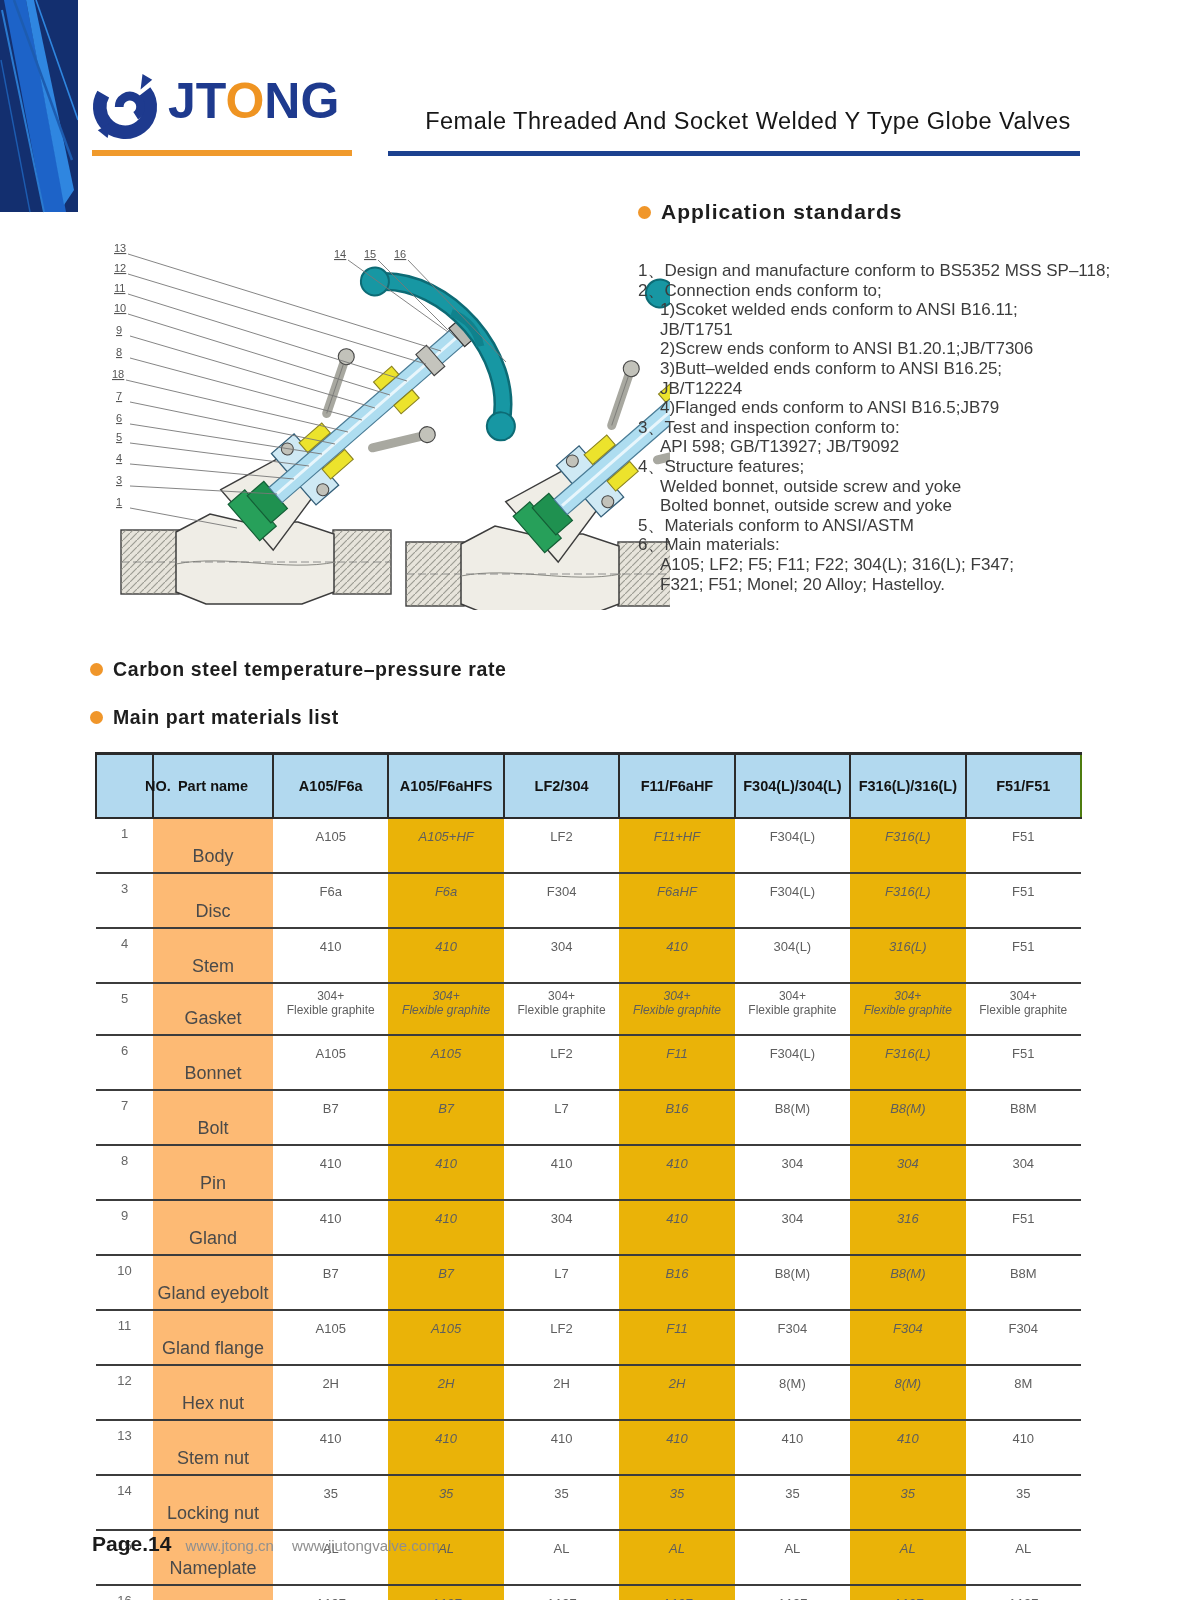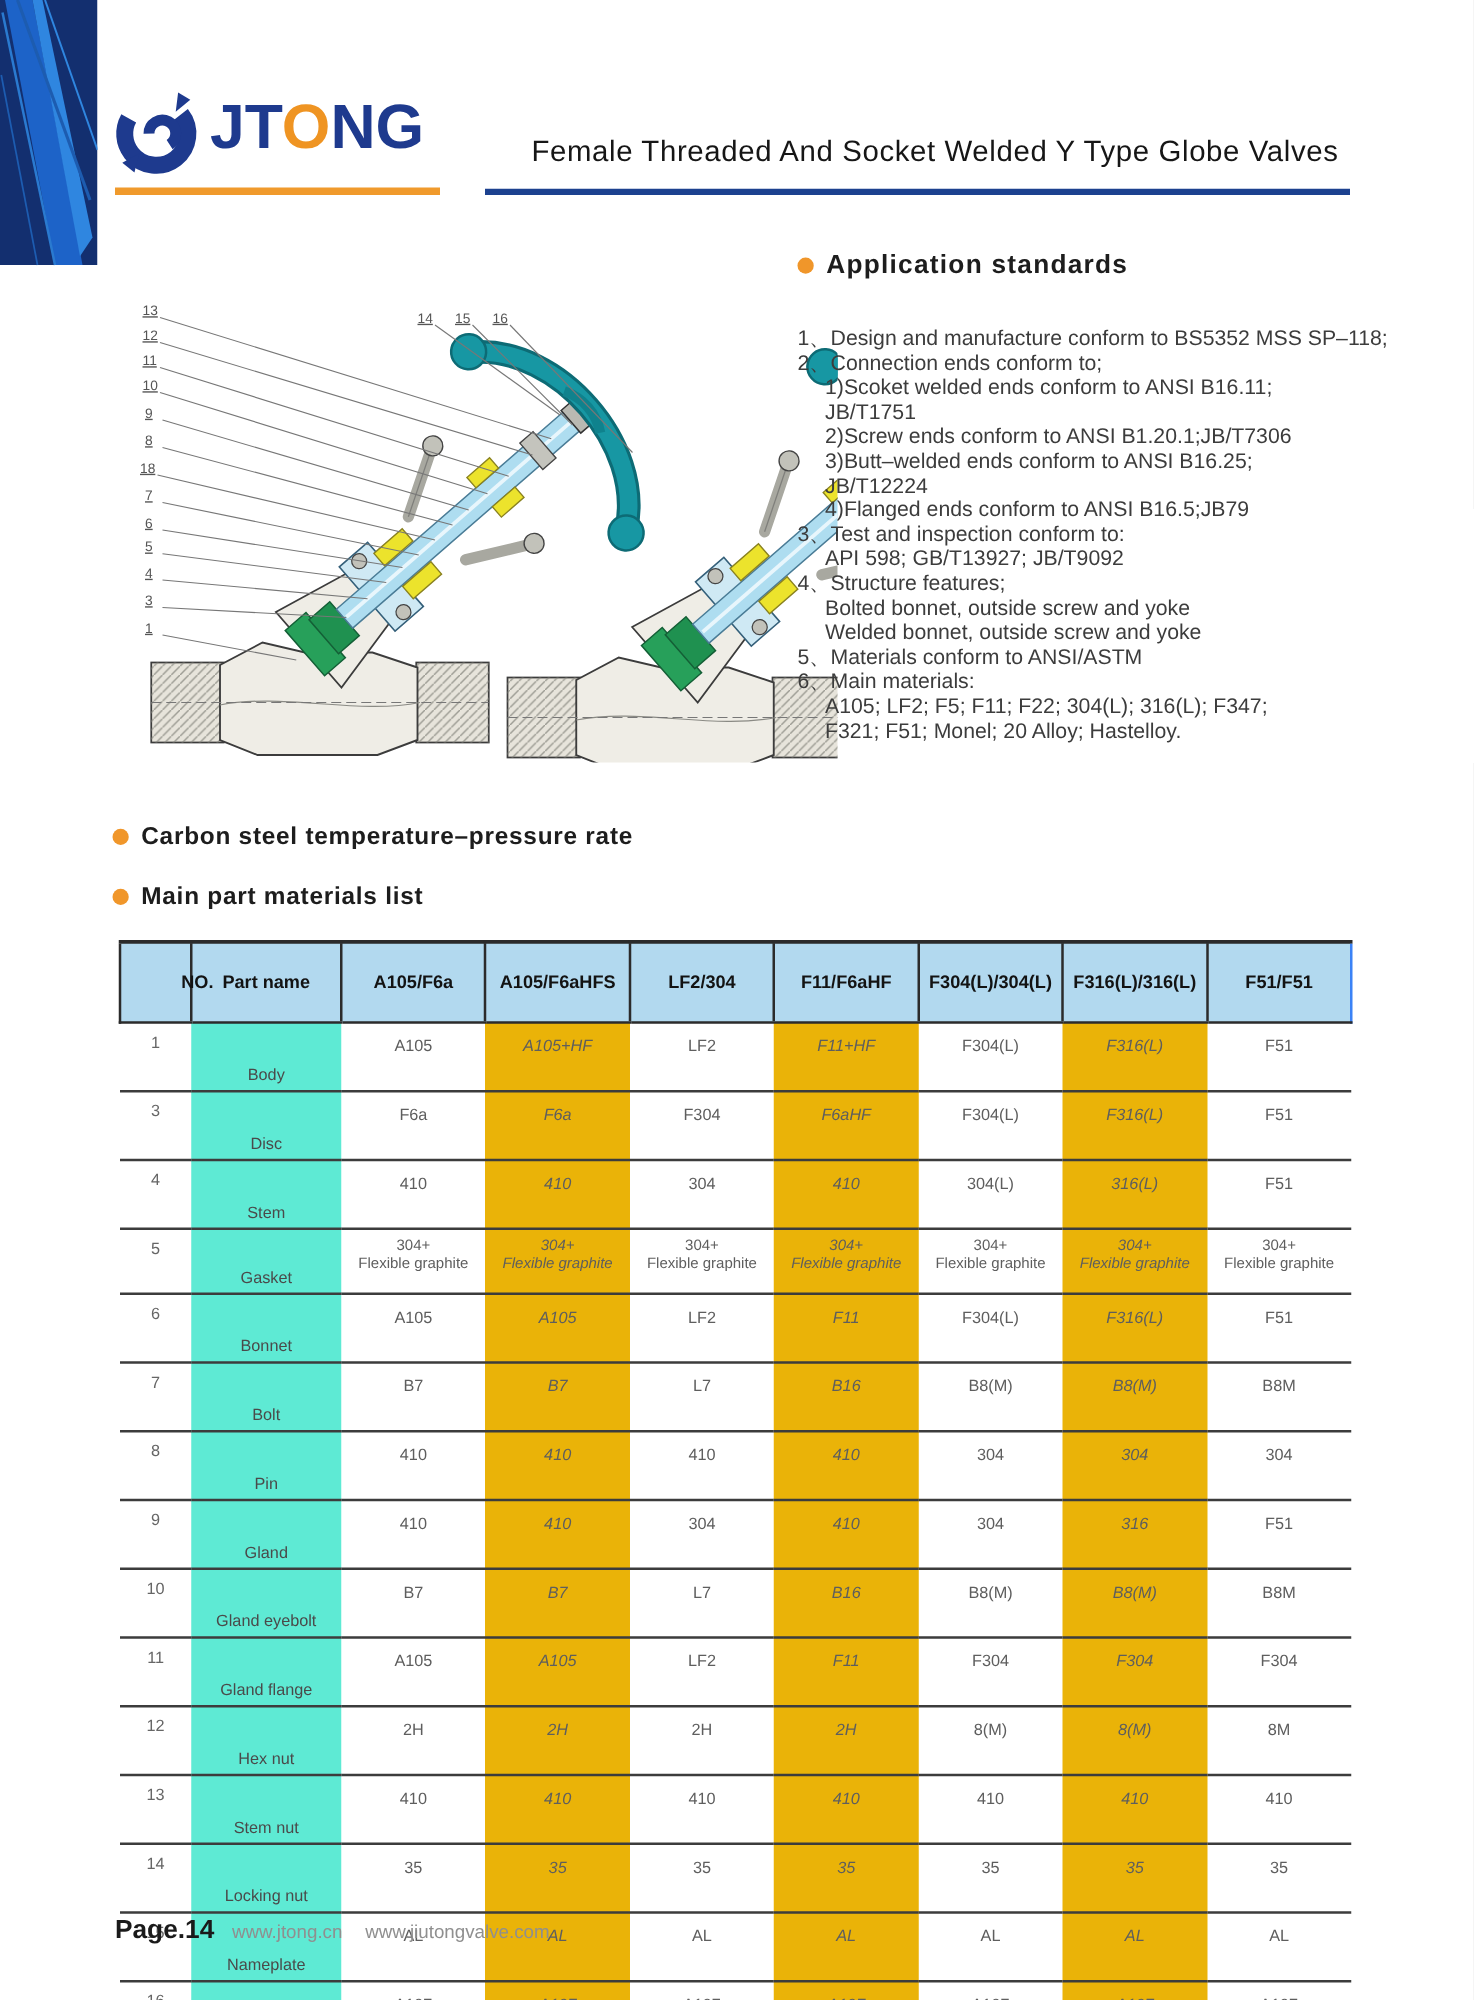--- a/index.html
+++ b/index.html
@@ -41,27 +41,27 @@
   
   table.mtable{position:absolute;left:95px;top:752px;width:987px;
     border-collapse:collapse;table-layout:fixed;
     border-top:3px solid #2b2b2b;}
   .mtable th,.mtable td{text-align:center;padding:0;}
   .mtable thead th{
     height:62px;background:#b2d9ef;font-size:14.5px;font-weight:bold;color:#131313;
     border-bottom:2px solid #2b2b2b;border-left:2px solid #2b2b2b;vertical-align:middle;
   }
   .mtable thead th:first-child{border-left:2px solid #2b2b2b;padding-left:48px;}
-  .mtable thead th:last-child{border-right:2px solid #3b82f6;}
+  .mtable thead th:last-child{border-right:2px solid #4d7c0f;}
   .mtable col.w-no{width:57px;}
   .mtable col.w-name{width:120px;}
   .mtable tbody td{height:43px;border-bottom:2px solid #3c3c3c;font-size:13px;color:#5e5e5e;}
   .mtable tbody td.gray{background:#eab308;font-style:italic;}
   .mtable tbody td.c-no{vertical-align:top;padding-top:7px;color:#666;}
-  .mtable tbody td.c-name{vertical-align:bottom;padding-bottom:5px;font-size:13px;color:#4a4a4a;background:#5eead4;}
+  .mtable tbody td.c-name{vertical-align:bottom;padding-bottom:5px;font-size:18px;color:#4a4a4a;background:#fdba74;}
   .mtable tbody td.c-val{vertical-align:top;padding-top:10px;}
   .mtable tbody td .vline{line-height:14px;font-size:12px;}
   .mtable tbody td.multi{padding-top:5px;}
   
   .footer{position:absolute;left:92px;top:1532px;font-size:15px;color:#8f8f8f;}
   .footer .pg{font-weight:bold;font-size:21px;color:#1a1a1a;margin-right:10px;}
   .footer span.url{margin-right:14px;}
   
   .diagram{position:absolute;left:86px;top:212px;width:584px;height:398px;}
   .co-num{font-size:11px;fill:#555;text-decoration:underline;}
@@ -194,22 +194,22 @@
       <div class="std-line">2、Connection ends conform to;</div>
       <div class="std-line ind">1)Scoket welded ends conform to ANSI B16.11;</div>
       <div class="std-line ind">JB/T1751</div>
       <div class="std-line ind">2)Screw ends conform to ANSI B1.20.1;JB/T7306</div>
       <div class="std-line ind">3)Butt–welded ends conform to ANSI B16.25;</div>
       <div class="std-line ind">JB/T12224</div>
       <div class="std-line ind">4)Flanged ends conform to ANSI B16.5;JB79</div>
       <div class="std-line">3、Test and inspection conform to:</div>
       <div class="std-line ind">API 598;  GB/T13927;  JB/T9092</div>
       <div class="std-line">4、Structure features;</div>
+      <div class="std-line ind">Welded bonnet, outside screw and yoke</div>
       <div class="std-line ind">Bolted bonnet, outside screw and yoke</div>
-      <div class="std-line ind">Welded bonnet, outside screw and yoke</div>
       <div class="std-line">5、Materials conform to ANSI/ASTM</div>
       <div class="std-line">6、Main materials:</div>
       <div class="std-line ind">A105;  LF2;  F5;  F11;  F22;  304(L);  316(L);  F347;</div>
       <div class="std-line ind">F321;  F51;  Monel;  20 Alloy; Hastelloy.</div>
     </div>
 
   <div class="sec-head" id="press-head">
     <div class="dot"></div>
     <div class="t">Carbon steel temperature–pressure rate</div>
   </div>

